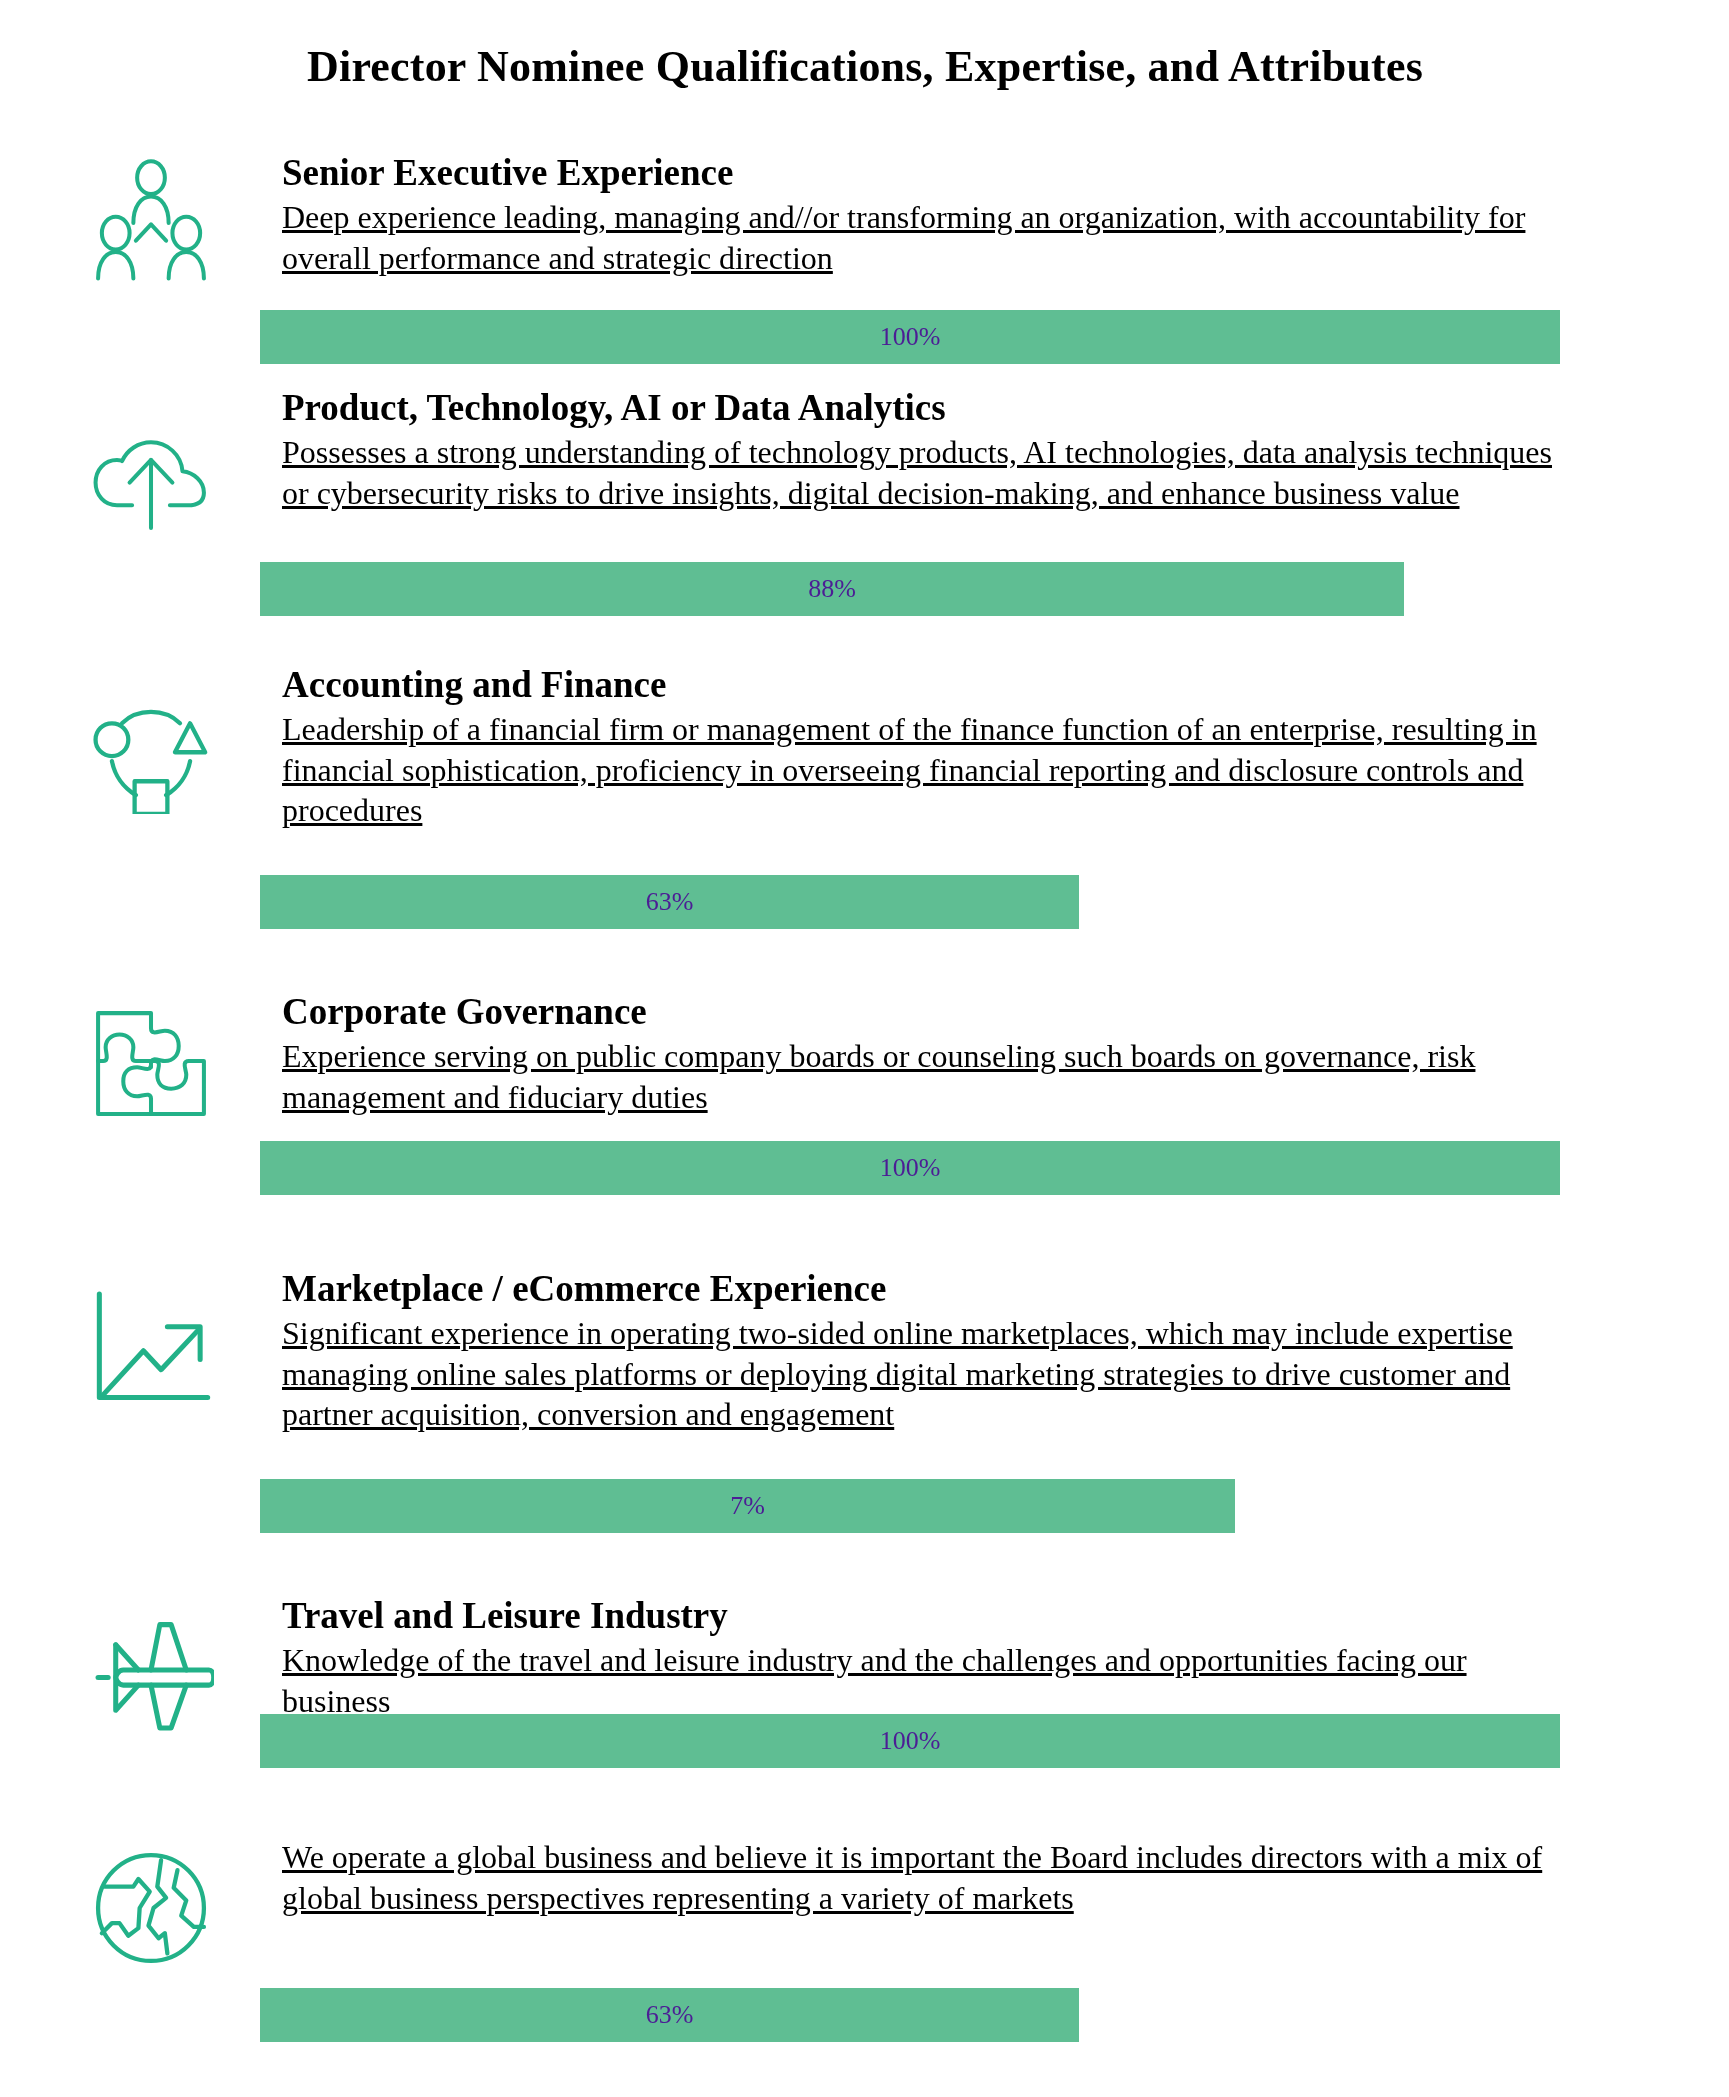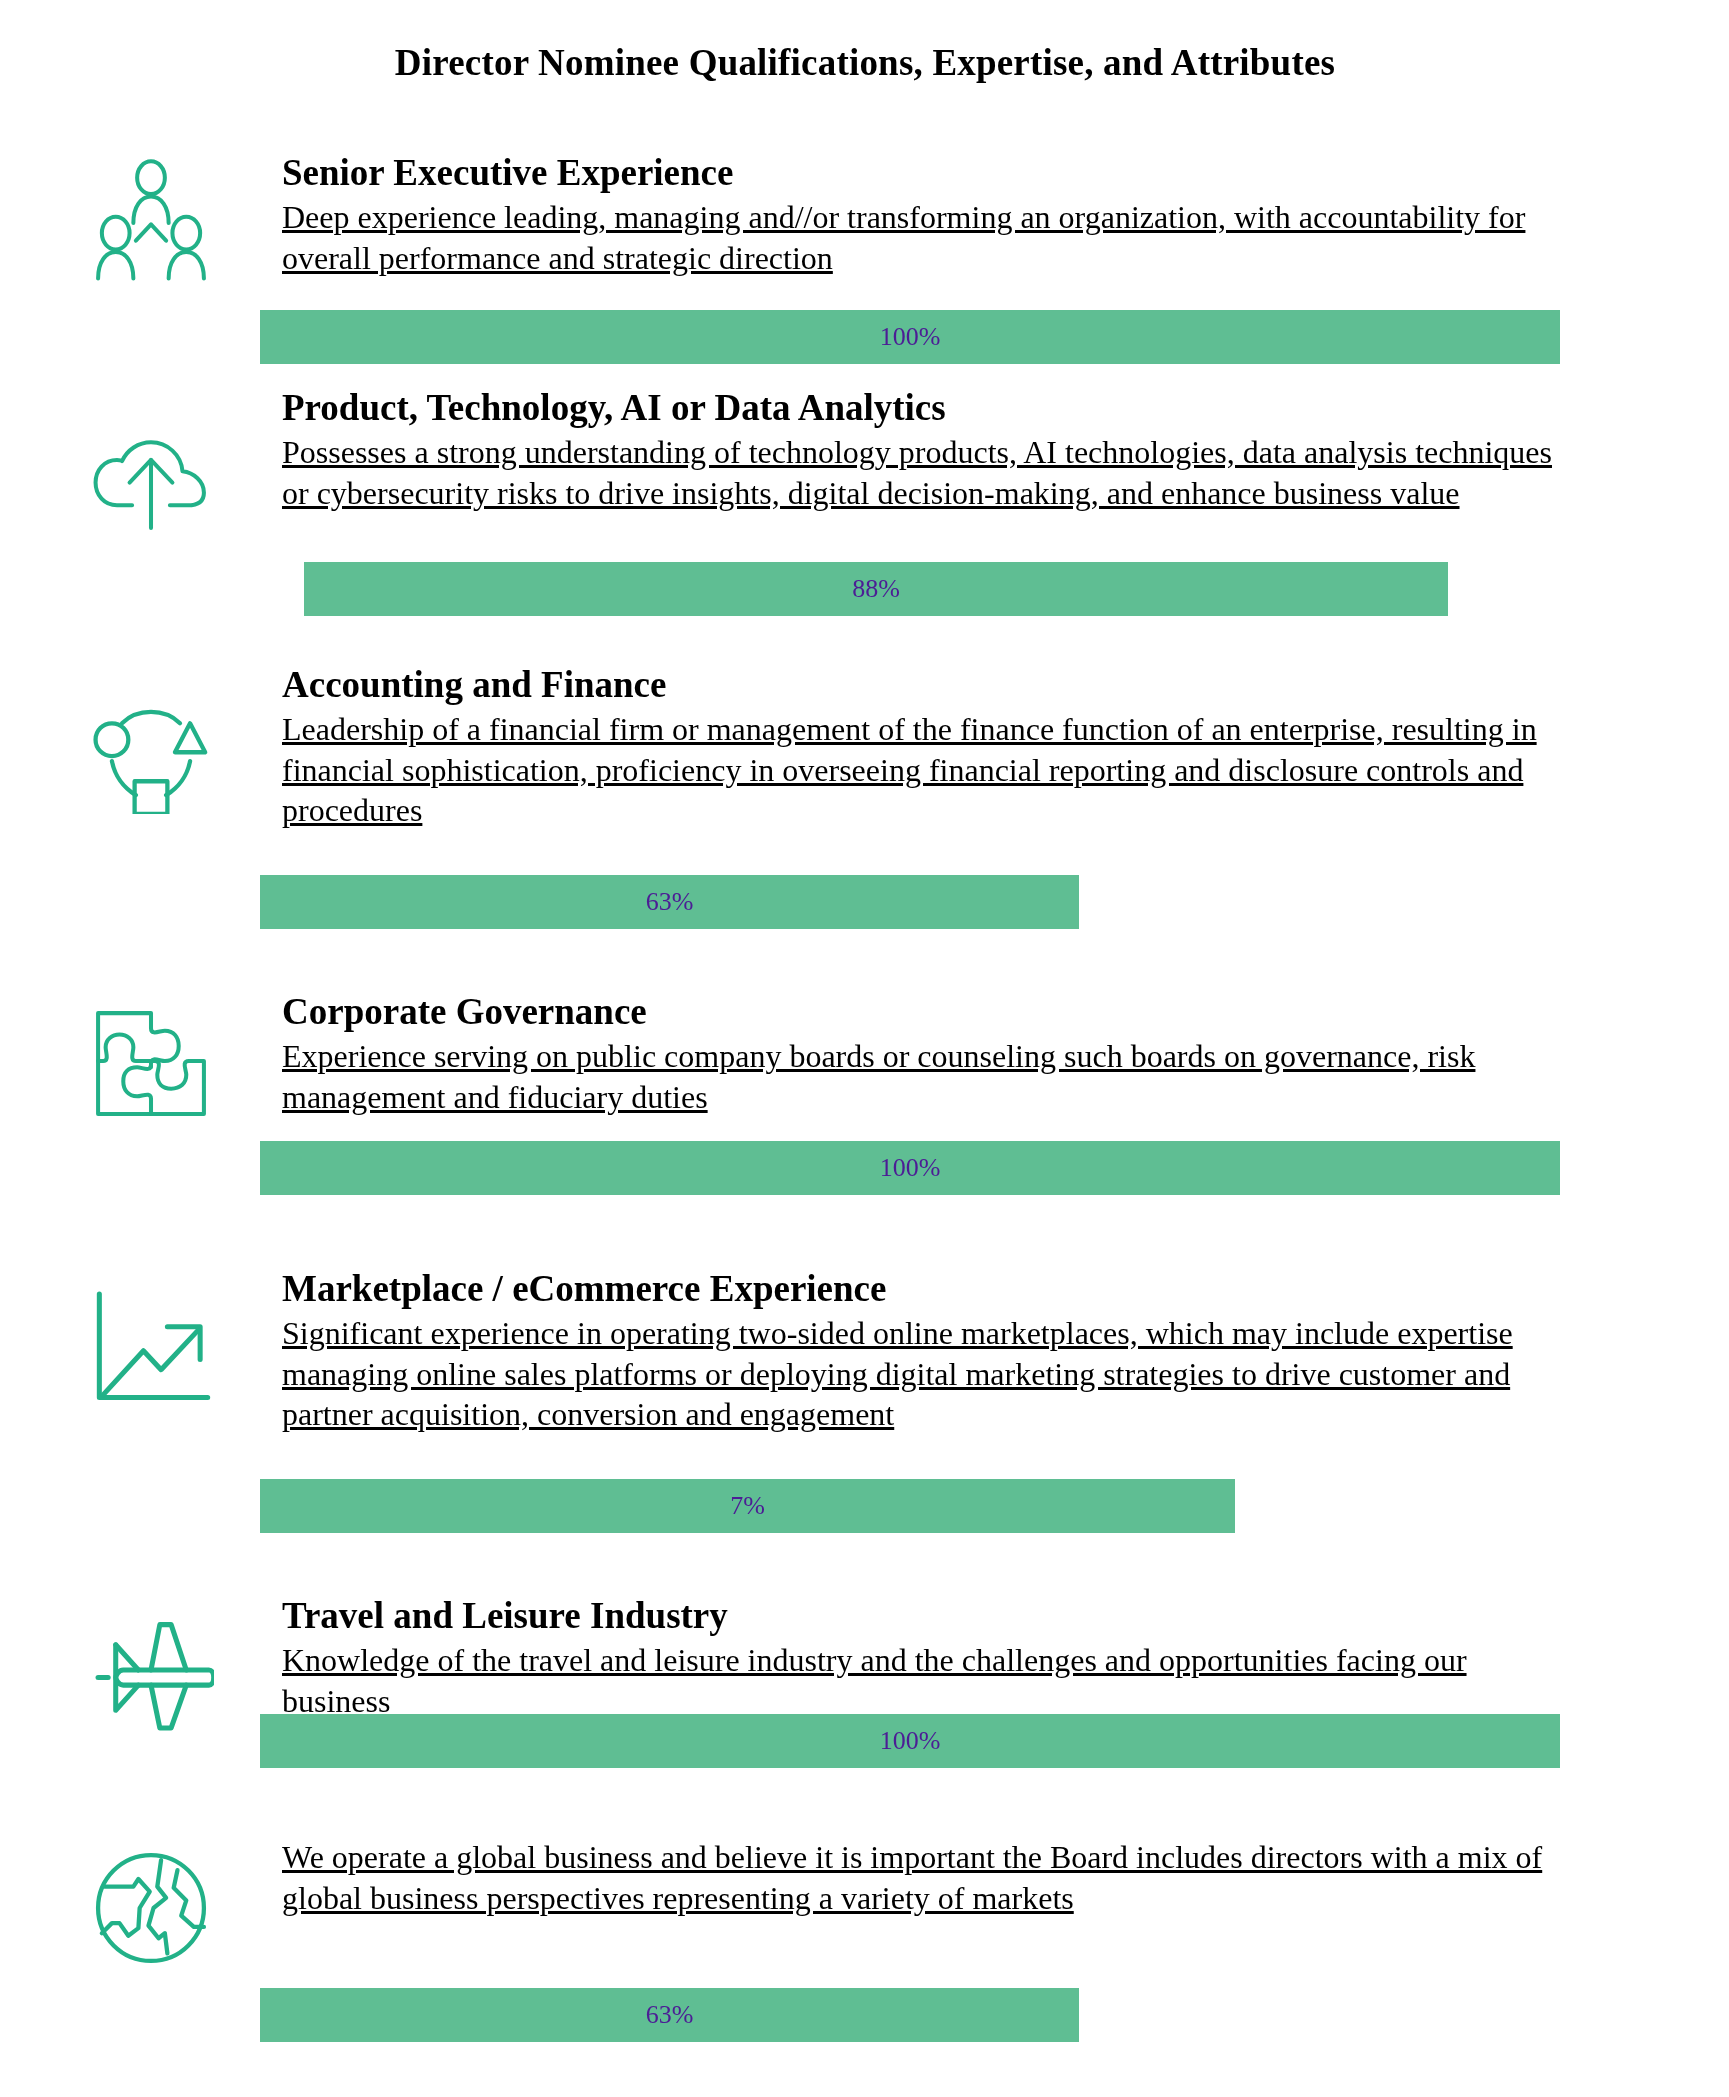--- a/index.html
+++ b/index.html
@@ -23,21 +23,21 @@
     box-sizing: border-box;
   }
 
   
   .title {
     position: absolute;
     top: 42px;
     left: 0;
     width: 1730px;
     text-align: center;
-    font-size: 37px;
+    font-size: 44px;
     font-weight: bold;
     letter-spacing: 0.2px;
     line-height: 1.15;
   }
 
   
   .rows {
     position: absolute;
     top: 151px;
     left: 0;
@@ -147,21 +147,21 @@
           <path d="M35 78 L23 78 C13 78 6 70 6 60 C6 50 13 42 23 42 C24 42 26 42 27 43 C31 34 40 28 50 28 C63 28 74 38 75 51 C84 52 92 59 92 68 C92 76 86 78 79 78 L65 78"></path>
           <path d="M50 96 L50 42"></path>
           <path d="M33 60 L50 42 L67 60"></path>
         </svg>
       </div>
       <div class="text-cell" style="top:0px;">
         <div class="cat-title">Product, Technology, AI or Data Analytics</div>
         <div class="cat-desc">Possesses a strong understanding of technology products, AI technologies, data analysis techniques or cybersecurity risks to drive insights, digital decision-making, and enhance business value</div>
       </div>
       <div class="bar-track" style="top:176px;">
-        <div class="bar-fill" style="width:88%;margin-left:44px;">
+        <div class="bar-fill" style="width:88%;">
           <span class="bar-label">88%</span>
         </div>
       </div>
     </div>
 
     <div class="row" style="height:327px;">
       <div class="icon-cell" style="top:25px;">
         <svg viewBox="0 0 100 100" fill="none" stroke="#22B188" stroke-width="3.4" stroke-linecap="round" stroke-linejoin="round">
           <path d="M27 28 C33 22 41 19 50 19 C59 19 67 22 73 28"></path>
           <path d="M19 58 C21 69 28 79 38 85"></path>

